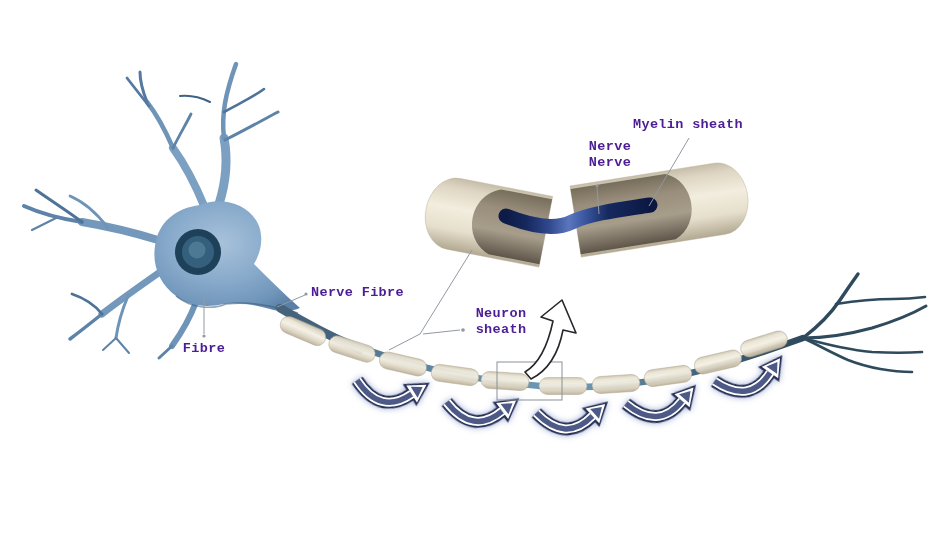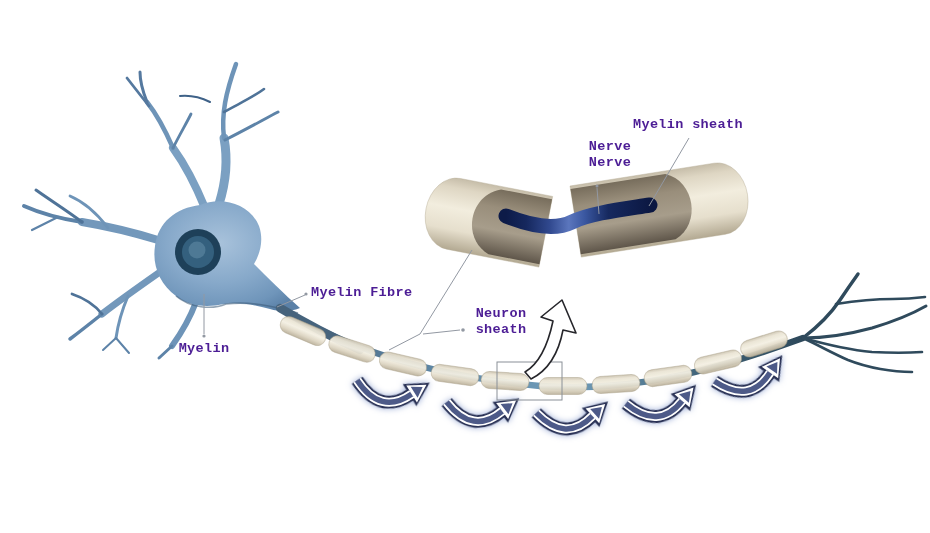--- a/index.html
+++ b/index.html
@@ -184,23 +184,23 @@
     <path d="M472,250 L420,334" fill="none"></path>
     <path d="M420,334 L389,350" fill="none"></path>
     <path d="M423,334 L460,330" fill="none"></path>
         <circle cx="463" cy="330" r="1.8" stroke="none"></circle>
     <path d="M597,188 L599,214" fill="none"></path>
         <circle cx="597" cy="186" r="1.5" stroke="none"></circle>
     <path d="M689,138 L649,206" fill="none"></path>
   </g>
 </svg>
 
-<div class="lbl center" style="left:204px; top:341px;">Myelin</div>
-
-<div class="lbl" style="left:311px; top:285px;">Myelin Fibre</div>
+<div class="lbl center" style="left:204px; top:341px;">Fibre</div>
+
+<div class="lbl" style="left:311px; top:285px;">Nerve Fibre</div>
 
 <div class="lbl center" style="left:501px; top:306px;">
   <span>Neuron</span>
   <span>sheath</span>
 </div>
 
 <div class="lbl center" style="left:598px; top:139px;margin-left:12px;">
   <span>Nerve</span>
   <span>Nerve</span>
 </div>

